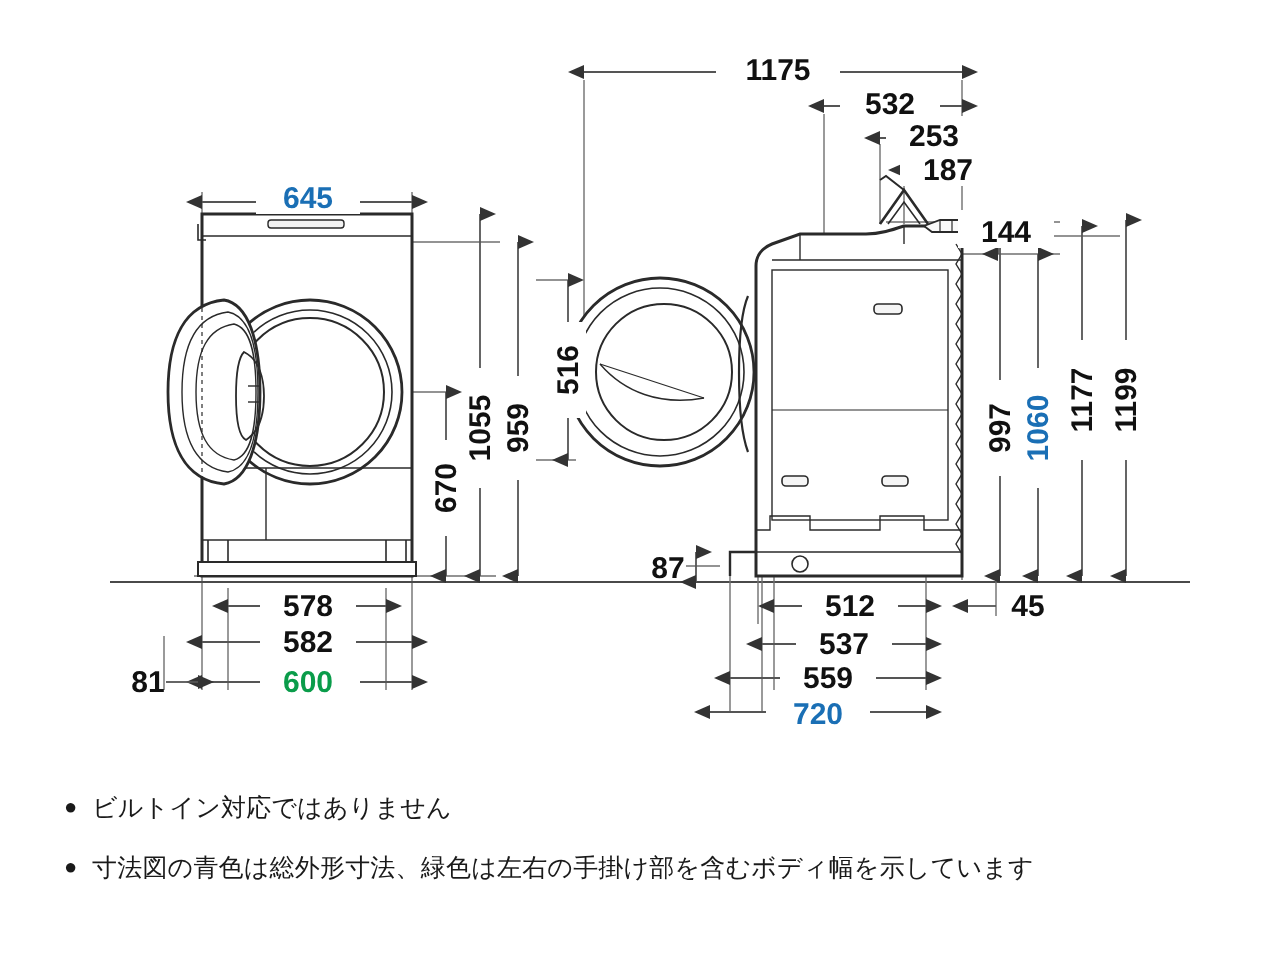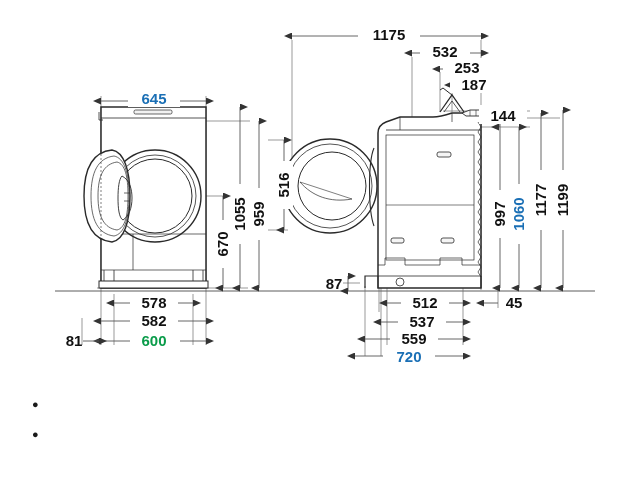--- a/index.html
+++ b/index.html
@@ -309,19 +309,21 @@
 
       <text class="dim" x="514" y="308" text-anchor="middle">45</text>
 
       <text class="dim" x="334" y="289" text-anchor="middle">87</text>
     </g>
   </svg>
 
   <div class="notes">
     <div class="note-row">
       <span class="note-bullet">●</span>
+      <span class="note-text">ビルトイン対応ではありません</span>
     </div>
     <div class="note-row">
       <span class="note-bullet">●</span>
+      <span class="note-text">寸法図の青色は総外形寸法、緑色は左右の手掛け部を含むボディ幅を示しています</span>
     </div>
   </div>
 
 </div>
 
 </body></html>

